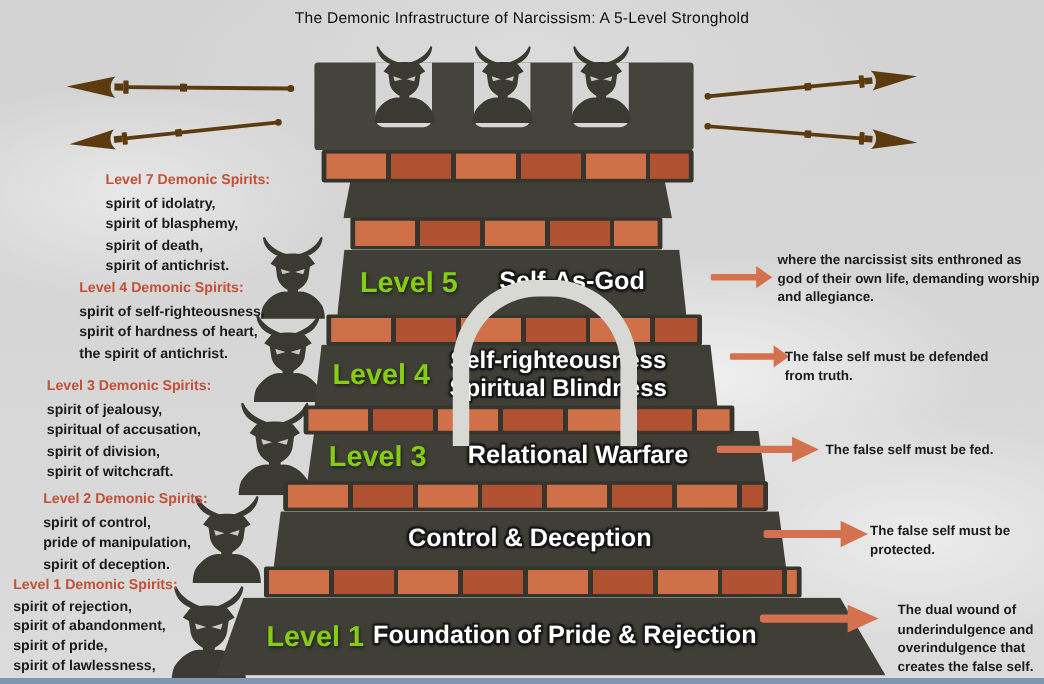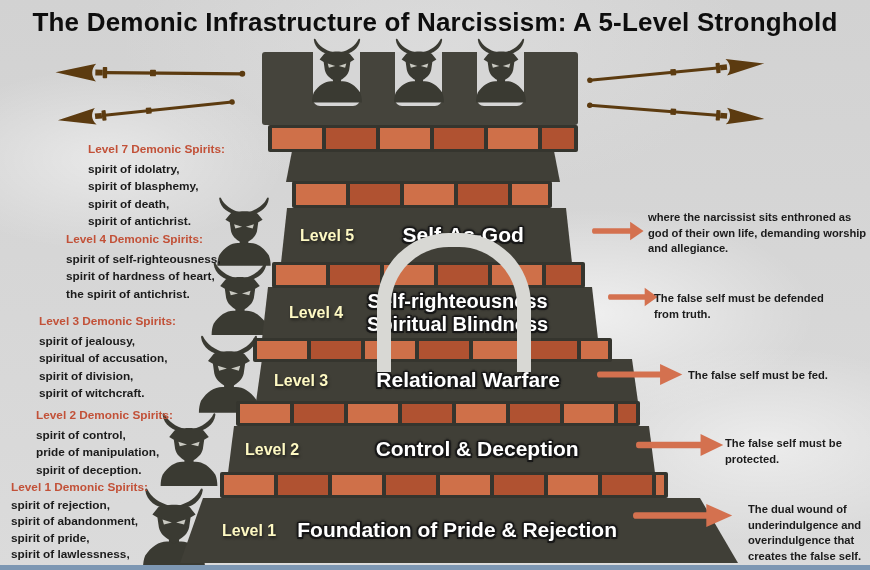--- a/index.html
+++ b/index.html
@@ -7,26 +7,26 @@
     position:relative;width:870px;height:570px;overflow:hidden;
     font-family:"Liberation Sans",sans-serif;
     background:
       radial-gradient(ellipse 320px 150px at 68% 55%, rgba(255,255,255,.6), transparent 70%),
       radial-gradient(ellipse 260px 130px at 12% 28%, rgba(255,255,255,.45), transparent 70%),
       radial-gradient(ellipse 300px 140px at 88% 78%, rgba(255,255,255,.5), transparent 70%),
       radial-gradient(ellipse 420px 200px at 50% 8%, rgba(225,225,225,.6), transparent 75%),
       linear-gradient(#d2d2d2,#dbdbdb);
   }
   .title{position:absolute;top:7px;left:0;width:100%;text-align:center;
-    font-size:26px;font-weight:bold;color:#0e0e0e;letter-spacing:.2px}
+    font-size:13px;font-weight:normal;color:#0e0e0e;letter-spacing:.2px}
 
   
   .band{position:absolute;background:#403f37;display:flex;align-items:center}
   .band.tapered{clip-path:polygon(6px 0, calc(100% - 6px) 0, 100% 100%, 0 100%)}
-  .band .lvl{position:relative;z-index:6;font-weight:bold;font-size:16px;color:#fef9c3;
+  .band .lvl{position:relative;z-index:6;font-weight:bold;font-size:24px;color:#84cc16;
     white-space:nowrap;text-shadow:1px 2px 3px rgba(0,0,0,.5)}
   .band .ttl{position:relative;z-index:6;flex:1;text-align:center;font-weight:bold;
     font-size:21px;color:#fff;line-height:1.15;white-space:nowrap;
     text-shadow:-2px 0 2px #191919,2px 0 2px #191919,0 -2px 2px #191919,0 2px 2px #191919,
       -1.5px -1.5px 0 #191919,1.5px 1.5px 0 #191919,1.5px -1.5px 0 #191919,-1.5px 1.5px 0 #191919}
 
   .brick-row{position:absolute;background:#35352e;border-radius:2px}
   .brick-row::before{content:"";position:absolute;left:4px;right:4px;top:3px;bottom:3px;
     background:repeating-linear-gradient(90deg,#cf7049 0 50px,#35352e 50px 54px,#b05231 54px 104px,#35352e 104px 108px)}
 
@@ -131,34 +131,33 @@
   </div>
 
   <div class="band tapered" style="left:286px;top:151px;width:274px;height:31px"></div>
 
   <div class="band tapered" style="left:281px;top:208px;width:291px;height:55px">
     <span class="lvl" style="margin-left:19px">Level 5</span>
     <span class="ttl">Self-As-God</span>
   </div>
 
   <div class="band tapered" style="left:262px;top:287px;width:336px;height:52px">
-    <span class="lvl" style="margin-left:27px">Level 4</span>
+    <span class="lvl" style="margin-left:15px">Level 4</span>
     <span class="ttl" style="font-size:20px;padding-right:26px">
       <span style="display:block">Self-righteousness</span>
       <span style="display:block">Spiritual Blindness</span>
     </span>
   </div>
 
   <div class="band tapered" style="left:256px;top:359px;width:382px;height:43px">
     <span class="lvl" style="margin-left:18px">Level 3</span>
     <span class="ttl" style="padding-right:30px">Relational Warfare</span>
   </div>
 
   <div class="band tapered" style="left:228px;top:426px;width:427px;height:47px">
-    <span class="lvl" style="margin-left:17px">Level 2</span>
     <span class="ttl">Control &amp; Deception</span>
   </div>
 
   <div class="band" style="left:180px;top:498px;width:558px;height:65px;clip-path:polygon(23px 0, calc(100% - 38px) 0, 100% 100%, 0 100%)">
     <span class="lvl" style="margin-left:42px">Level 1</span>
     <span class="ttl" style="padding-right:100px">Foundation of Pride &amp; Rejection</span>
   </div>
 
   <div class="brick-row" style="left:268px;top:125px;width:310px;height:27px"></div>
   <div class="brick-row" style="left:292px;top:181px;width:260px;height:27px"></div>

